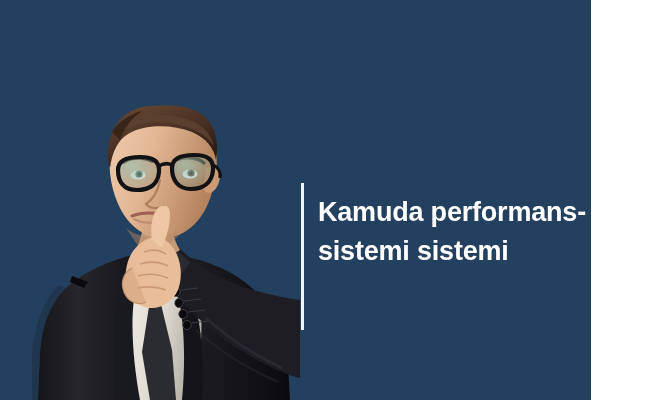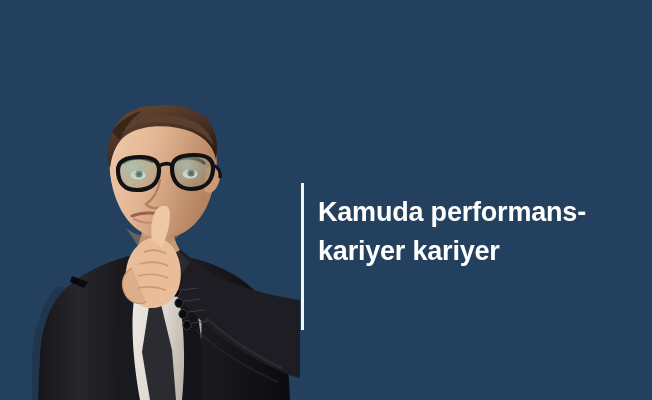--- a/index.html
+++ b/index.html
@@ -2,21 +2,21 @@
 <html><head>
 <meta charset="utf-8">
 <style>
   html, body {
     margin: 0;
     padding: 0;
     background: #ffffff;
   }
   #banner {
     position: relative;
-    width: 652px;
+    width: 591px;
     height: 400px;
     overflow: hidden;
     background: #24405f;
     font-family: "Liberation Sans", sans-serif;
   }
 
   
   #photo {
     position: absolute;
     left: 0;
@@ -277,16 +277,16 @@
 
         <path d="M 40 352 C 42 326, 50 303, 66 288 L 58 286 C 42 302, 34 328, 32 356 L 32 400 L 38 400 Z" fill="#1b2b3e" opacity="0.5"></path>
       </g>
     </svg>
   </div>
 
   <div id="divider"></div>
 
   <div id="headline">
     <span class="line">Kamuda performans-</span>
-    <span class="line">kariyer kariyer</span>
+    <span class="line">sistemi sistemi</span>
   </div>
 
 </div>
 
 </body></html>

